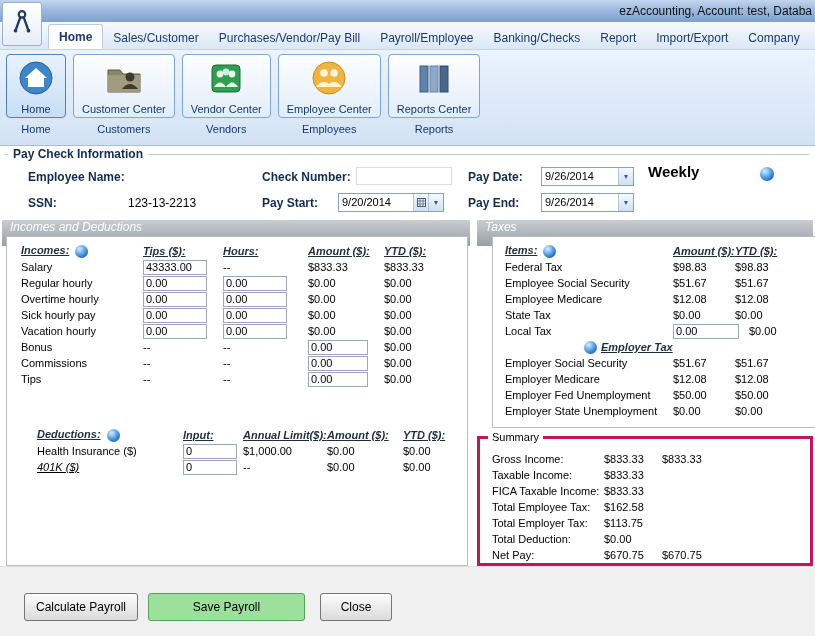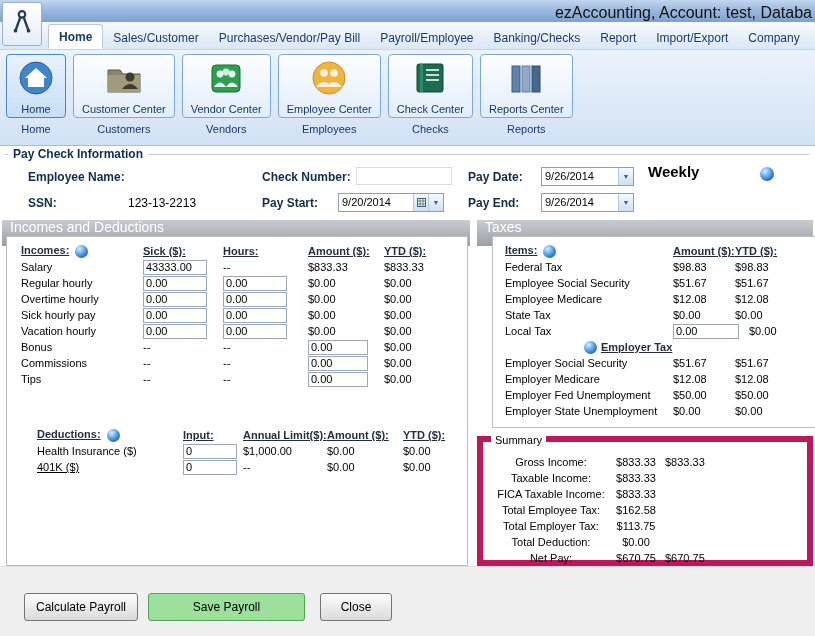--- a/index.html
+++ b/index.html
@@ -2,21 +2,21 @@
 <html><head>
 <meta charset="utf-8">
 <style>
   * { margin:0; padding:0; box-sizing:border-box; }
   body { width:815px; height:636px; overflow:hidden; font-family:"Liberation Sans", sans-serif; background:#f0f0f0; }
   .window { position:relative; width:815px; height:636px; background:#fff; }
 
   
   .titlebar { position:absolute; top:0; left:0; width:815px; height:22px;
     background:linear-gradient(#c2d6ee,#9db9de 45%,#7ea0cf); }
-  .title-text { position:absolute; right:3px; top:4px; font-size:16px; color:#111; white-space:nowrap;margin-left:44px; }
+  .title-text { position:absolute; right:3px; top:4px; font-size:12px; color:#111; white-space:nowrap;margin-left:44px; }
 
   
   .icon-box { position:absolute; top:2px; left:2px; width:40px; height:44px; z-index:9;
     background:linear-gradient(#ffffff,#e7edf6); border:1px solid #9ab0cc; border-radius:3px;
     display:flex; align-items:center; justify-content:center; }
 
   
   .menubar { position:absolute; top:22px; left:0; width:815px; height:28px;
     background:linear-gradient(#f6fafd,#dbe7f6); border-bottom:1px solid #c3d5ea;
     display:flex; align-items:flex-end; padding-left:48px; }
@@ -54,42 +54,42 @@
 
   .combo { position:absolute; height:19px; border:1px solid #8ba0b5; background:#fff; display:flex; align-items:stretch; }
   .combo-text { flex:1; padding:2px 3px 0; font-size:11px; overflow:hidden; white-space:nowrap; }
   .combo-btn { width:15px; background:linear-gradient(#f5f9fd,#cfe0f0); border-left:1px solid #b6c6d6;
     font-size:7px; display:flex; align-items:center; justify-content:center; color:#3f5f80; }
   .inp { border:1px solid #9aa8b8; height:15px; font-size:11px; font-family:inherit; padding:0 2px; background:#fff; }
   .inp.abs { position:absolute; height:18px; }
   .inp.ghost { border-color:#dcdcdc; }
 
   
-  .hdrbar { position:absolute; height:26px; line-height:15px; padding-left:8px; color:#fff; font-size:14px;
-    background:linear-gradient(#c9cdd2,#999fa6); }
+  .hdrbar { position:absolute; height:26px; line-height:15px; padding-left:8px; color:#fff; font-size:12px;
+    background:linear-gradient(#c9cdd2,#999fa6);font-style:italic; }
 
   
   .panel { position:absolute; border:1px solid #bcbcbc; background:#fff; }
 
   .trow, .drow { display:flex; align-items:center; height:16px; font-size:11px; color:#000; padding-left:14px; }
   .c1{width:122px;} .c2{width:80px;} .c3{width:85px;} .c4{width:76px;} .c5{flex:1;}
   .d1{width:146px;margin-left:16px;} .d2{width:60px;} .d3{width:84px;} .d4{width:76px;} .d5{flex:1;}
   .xrow { display:flex; align-items:center; height:16px; font-size:11px; color:#000; padding-left:12px; }
   .x1{width:168px;} .x2{width:62px;} .x3{flex:1;}
   .srow { display:flex; align-items:center; height:16px; font-size:11px; color:#000; padding-left:12px; }
   .s1{width:112px;} .s2{width:58px;}
 
   .colhead { font-weight:bold; color:#1f2d3d; }
-  .u { text-decoration:underline; }
+  .u { text-decoration:underline;font-style:italic; }
   .inc-table { margin-top:6px; }
   .ded-table { margin-top:40px; }
   .tax-table { margin-top:6px; }
   .sum-table { margin-top:12px; }
 
-  .summary { position:absolute; border:6px solid #be185d; background:#fff;text-align:center; }
+  .summary { position:absolute; border:3px solid #be185d; background:#fff; }
   .summary-legend { position:absolute; top:-8px; left:8px; background:#fff; padding:0 4px; font-size:11px; color:#000; }
 
   
   .footer { position:absolute; top:420px; left:0; width:815px; height:70px; background:#f0f0f0; border-top:1px solid #dedede; }
   .btn { position:absolute; top:26px; height:28px; border:1px solid #757575; border-radius:3px;
     background:linear-gradient(#fdfdfd,#dadada); font-size:12px; font-family:inherit; color:#000; }
   .btn.green { background:#9ddf9d; border-color:#56a356; }
 </style>
 </head>
 <body>
@@ -178,35 +178,20 @@
             </svg>
         </span>
         <span class="tlabel">Employee Center</span>
       </div>
       <span class="tgroup">Employees</span>
     </div>
     <div class="tool-btn">
       <div class="tbox">
         <span class="ticon">
           <svg width="40" height="40" viewBox="0 0 40 40">
-              <rect x="7" y="6" width="26" height="28" rx="2" fill="#1f6b52" stroke="#124534"></rect>
-              <rect x="10" y="6" width="3" height="28" fill="#2f8a6c"></rect>
-              <rect x="16" y="11" width="13" height="2" fill="#bfe0d4"></rect>
-              <rect x="16" y="16" width="13" height="2" fill="#bfe0d4"></rect>
-              <rect x="16" y="21" width="13" height="2" fill="#bfe0d4"></rect>
-            </svg>
-        </span>
-        <span class="tlabel">Check Center</span>
-      </div>
-      <span class="tgroup">Checks</span>
-    </div>
-    <div class="tool-btn">
-      <div class="tbox">
-        <span class="ticon">
-          <svg width="40" height="40" viewBox="0 0 40 40">
               <rect x="6" y="8" width="8" height="26" fill="#5f83ab" stroke="#3c5d82"></rect>
               <rect x="16" y="8" width="8" height="26" fill="#8fa9c6" stroke="#5f83ab"></rect>
               <rect x="26" y="8" width="8" height="26" fill="#46688f" stroke="#2f4a68"></rect>
             </svg>
         </span>
         <span class="tlabel">Reports Center</span>
       </div>
       <span class="tgroup">Reports</span>
     </div>
   </div>
@@ -253,21 +238,21 @@
       </div>
     </div>
 
     <div class="hdrbar" style="left:2px;top:74px;width:468px">Incomes and Deductions</div>
     <div class="hdrbar" style="left:477px;top:74px;width:336px">Taxes</div>
 
     <div class="panel" style="left:6px;top:90px;width:462px;height:330px">
       <div class="inc-table">
         <div class="trow">
           <span class="c1"><span class="colhead u">Incomes:</span><span class="globe-inline"></span></span>
-          <span class="c2 colhead u">Sick ($):</span>
+          <span class="c2 colhead u">Tips ($):</span>
           <span class="c3 colhead u">Hours:</span>
           <span class="c4 colhead u">Amount ($):</span>
           <span class="c5 colhead u">YTD ($):</span>
         </div>
         <div class="trow">
           <span class="c1">Salary</span>
           <span class="c2"><input class="inp" style="width: 64px;" value="43333.00"></span>
           <span class="c3">--</span>
           <span class="c4">$833.33</span>
           <span class="c5">$833.33</span>

